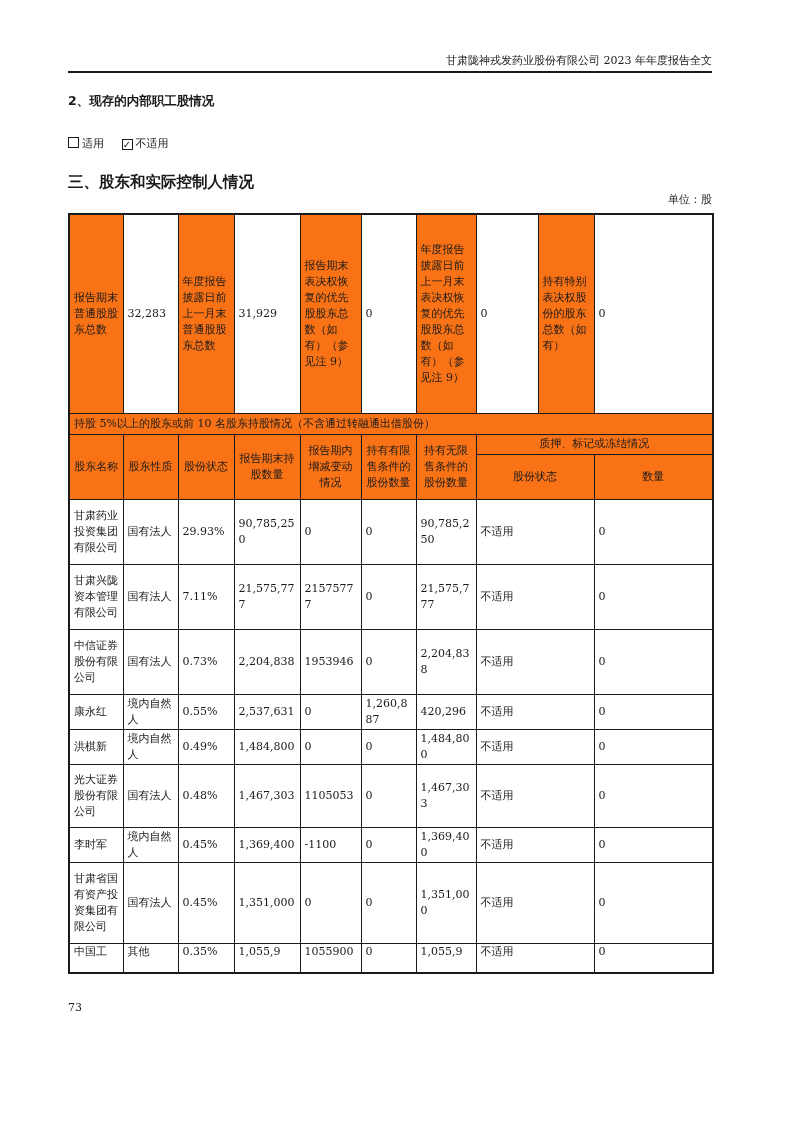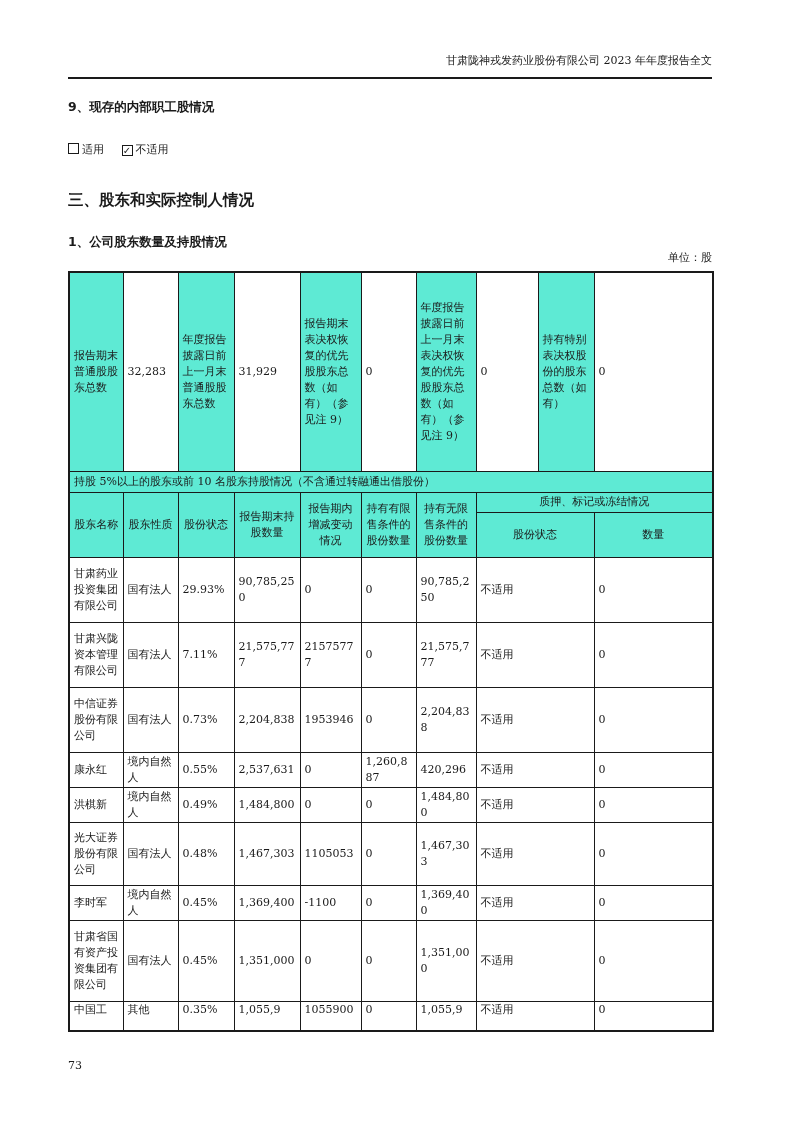--- a/index.html
+++ b/index.html
@@ -9,34 +9,34 @@
     background:#ffffff;
     font-family:"DejaVu Serif","Liberation Serif",serif;
     color:#1a1a1a;
     overflow:hidden;
     margin:0 auto;
   }
   .content{margin:0 81px 0 68px;width:644px;}
 
   .doc-header{
     padding-top:54px;
-    padding-bottom:9px;
+    padding-bottom:3px;
     border-bottom:2px solid #1a1a1a;
     text-align:right;
     font-size:11px;line-height:14px;
   }
 
   .h-sub{
     margin-top:19px;
     font-family:"DejaVu Sans","Liberation Sans",sans-serif;
     font-weight:bold;font-size:12.5px;line-height:17px;
   }
   .h-sub2{margin-top:23px;}
   .h-chapter{
-    margin-top:33px;
+    margin-top:21px;
     font-family:"DejaVu Sans","Liberation Sans",sans-serif;
     font-weight:bold;font-size:15.5px;line-height:20px;
   }
 
   .check-row{margin-top:27px;font-size:11px;line-height:15px;}
   .check-item{margin-right:14px;display:inline-block;cursor:default;}
   .cbox{
     display:inline-block;width:9px;height:9px;
     border:1px solid #1a1a1a;
     margin-right:3px;
@@ -55,21 +55,21 @@
     width:644px;
     border:2px solid #1a1a1a;
   }
   table.main td{
     border:1px solid #1a1a1a;
     font-size:11px;line-height:16px;
     vertical-align:middle;
     padding:1px 4px;
     overflow:hidden;
   }
-  .g{background:#5eead4;}
+  .g{background:#f97316;}
   .lbl{text-align:left;padding:1px 8px;}
   .lbl-w{padding:1px 10px;}
   .hdr{text-align:center;padding:1px 8px;}
   .hdr-w{padding:1px 12px;}
   .banner{}
   .num{text-align:left;word-break:break-all;}
   .chg{text-align:left;word-break:break-all;}
   .txt{text-align:left;padding:1px 7px;}
   tr.trunc td{padding-top:0;padding-bottom:12px;}
 
@@ -78,30 +78,29 @@
 </head>
 <body>
 
 <div class="page">
   <div class="content">
 
     <div class="doc-header">
       <span>甘肃陇神戎发药业股份有限公司 2023 年年度报告全文</span>
     </div>
 
-    <div class="h-sub">9、现存的内部职工股情况</div>
+    <div class="h-sub">2、现存的内部职工股情况</div>
 
     <div class="check-row">
       <span class="check-item"><span class="cbox"></span><span>适用</span></span>
       <span class="check-item"><span class="cbox">✓</span><span>不适用</span></span>
     </div>
 
     <div class="h-chapter">三、股东和实际控制人情况</div>
 
-    <div class="h-sub h-sub2">1、公司股东数量及持股情况</div>
 
     <div class="unit-row">单位：股</div>
 
     <table class="main">
       <colgroup>
         <col style="width:54px">
           <col style="width:55px">
           <col style="width:56px">
           <col style="width:66px">
           <col style="width:61px">

